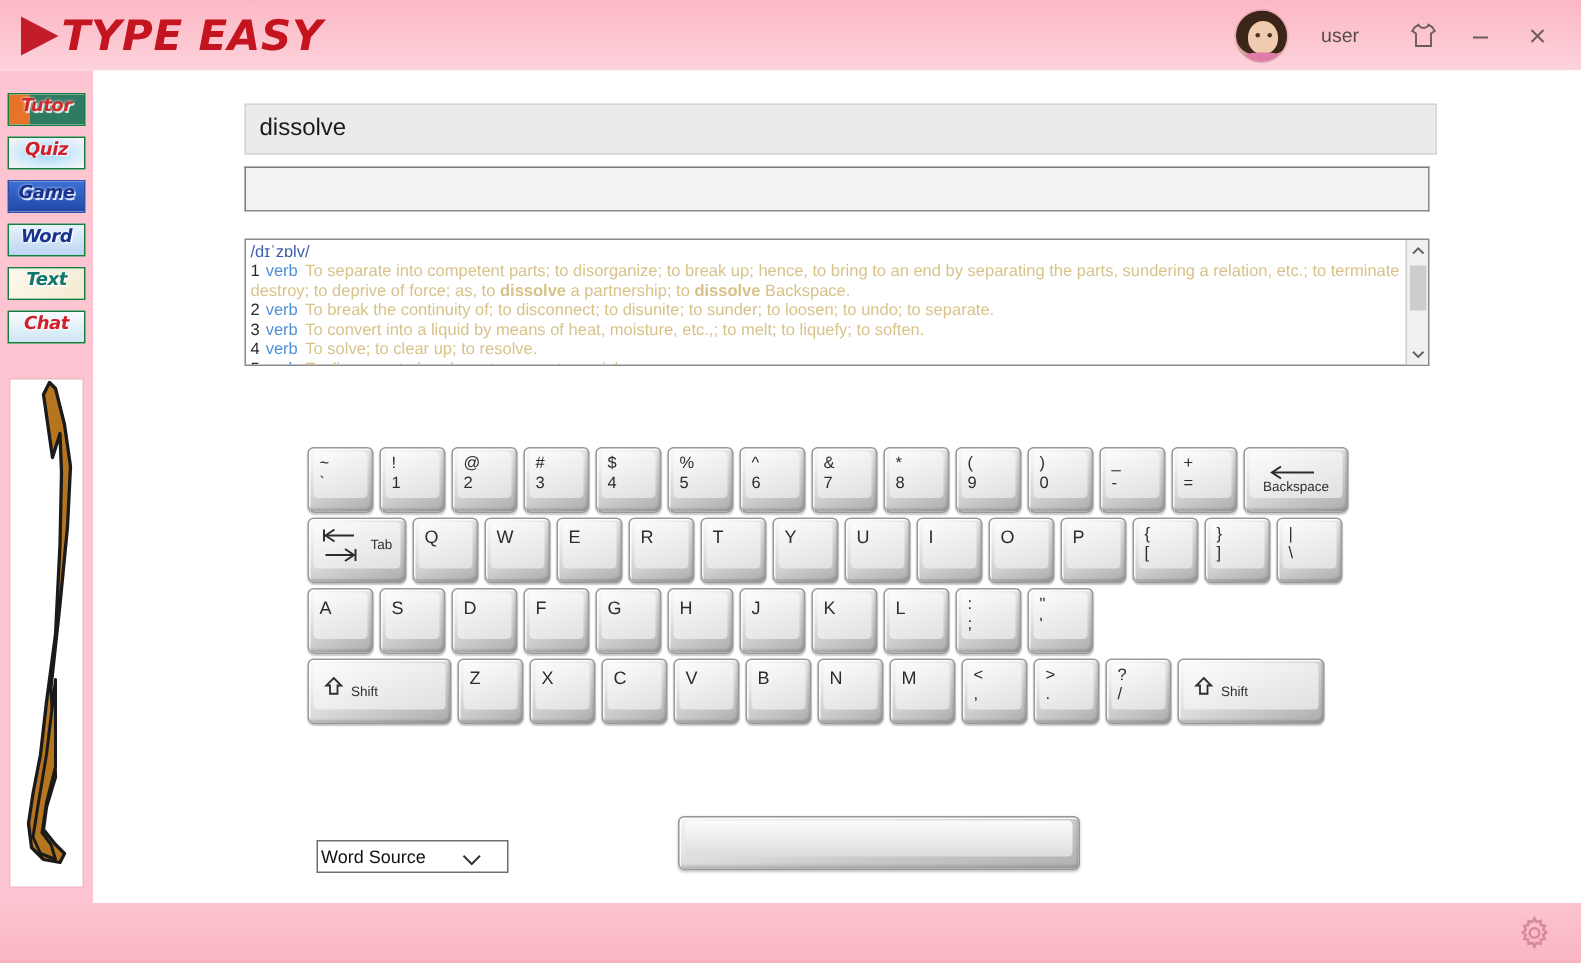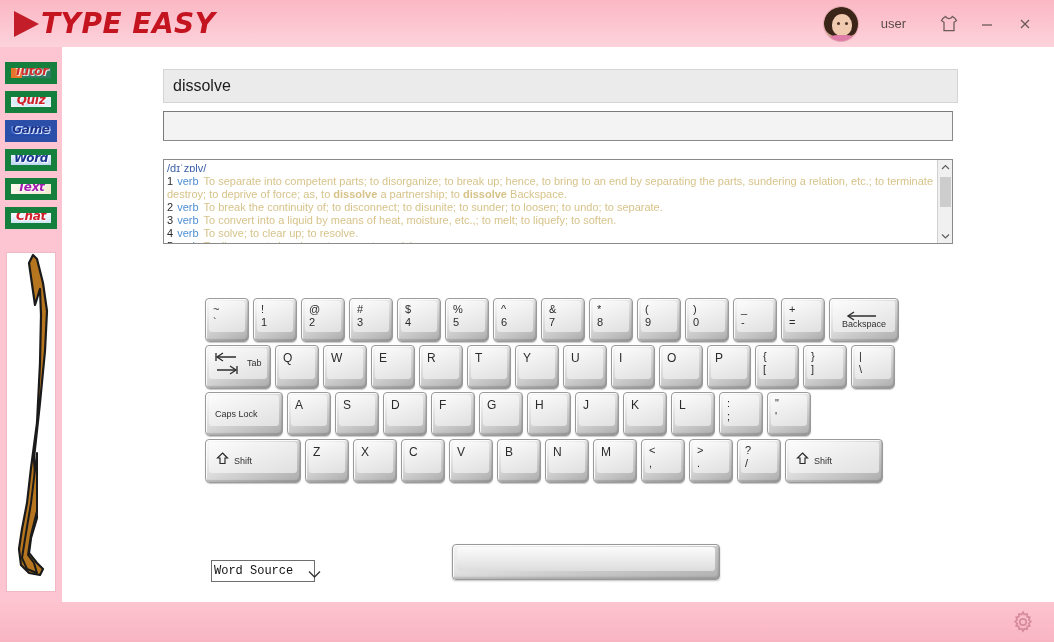--- a/index.html
+++ b/index.html
@@ -116,26 +116,26 @@
   }
   #nav-buttons {
     position: absolute;
     left: 5px; top: 15px;
     width: 54px;
   }
   .navbtn {
     position: relative;
     width: 52px; height: 22px;
     margin-bottom: 7px;
-    border: 6px solid #15803d;
+    border: 1px solid #15803d;
     background: #fdf0f2;
     cursor: pointer;
     overflow: hidden;
     display: flex;
-    align-items: flex-end;
+    align-items: flex-start;
     justify-content: center;
   }
   .navbtn .nb-art {
     position: absolute; left: 0; top: 0;
     width: 100%; height: 100%;
   }
   .navbtn .nb-label {
     position: relative;
     font-family: "DejaVu Sans", sans-serif;
     font-size: 12px;
@@ -164,21 +164,21 @@
   #nb-game .nb-label { color: #1a2f88; text-shadow: 0 0 2px #cfe0ff, 1px 1px 0 #dfe9ff; }
 
   #nb-word .nb-art {
     background: linear-gradient(180deg, #e9f2fc 0%, #bcd6f2 100%);
   }
   #nb-word .nb-label { color: #17348f; }
 
   #nb-text .nb-art {
     background: linear-gradient(135deg, #fdfaf0 0%, #f3e9cf 100%);
   }
-  #nb-text .nb-label { color: #a21caf; }
+  #nb-text .nb-label { color: #0f766e; }
 
   #nb-chat .nb-art {
     background: linear-gradient(180deg, #f7fbfe 0%, #cfe6f5 100%);
   }
   #nb-chat .nb-label { color: #d2202a; }
 
   
   #mascot-panel {
     position: absolute;
     left: 6px; top: 205px;
@@ -422,24 +422,24 @@
     position: absolute;
     left: 4px; top: 2px; right: 4px; bottom: 8px;
     background: linear-gradient(180deg, #fbfbfb 0%, #eeeeee 45%, #dcdcdc 100%);
     border-radius: 3px;
   }
 
   
   #word-source {
     position: absolute;
     left: 149px; top: 513px;
-    width: 104px; height: 22px;
+    width: 128px; height: 22px;
     border: 1px solid #6e6e6e;
     background: #ffffff;
-    font-family: Liberation Mono, monospace;
+    font-family: Liberation Sans, sans-serif;
     font-size: 12px;
     color: #111;
     padding: 0 2px;
     cursor: pointer;
     -webkit-appearance: none;
     -moz-appearance: none;
     appearance: none;
   }
   #ws-chev {
     position: absolute;
@@ -824,24 +824,20 @@
           <span class="lbl main">]</span>
           </div>
         <div class="key w-slash">
             <div class="face"></div>
           <span class="lbl shifted">|</span>
           <span class="lbl main">\</span>
           </div>
       </div>
 
       <div class="krow">
-        <div class="key w-caps">
-            <div class="face"></div>
-          <span class="lbl wordlbl" style="left:9px;top:16px;">Caps Lock</span>
-          </div>
         <div class="key">
             <div class="face"></div>
             <span class="lbl single">A</span>
           </div>
         <div class="key">
             <div class="face"></div>
             <span class="lbl single">S</span>
           </div>
         <div class="key">
             <div class="face"></div>

